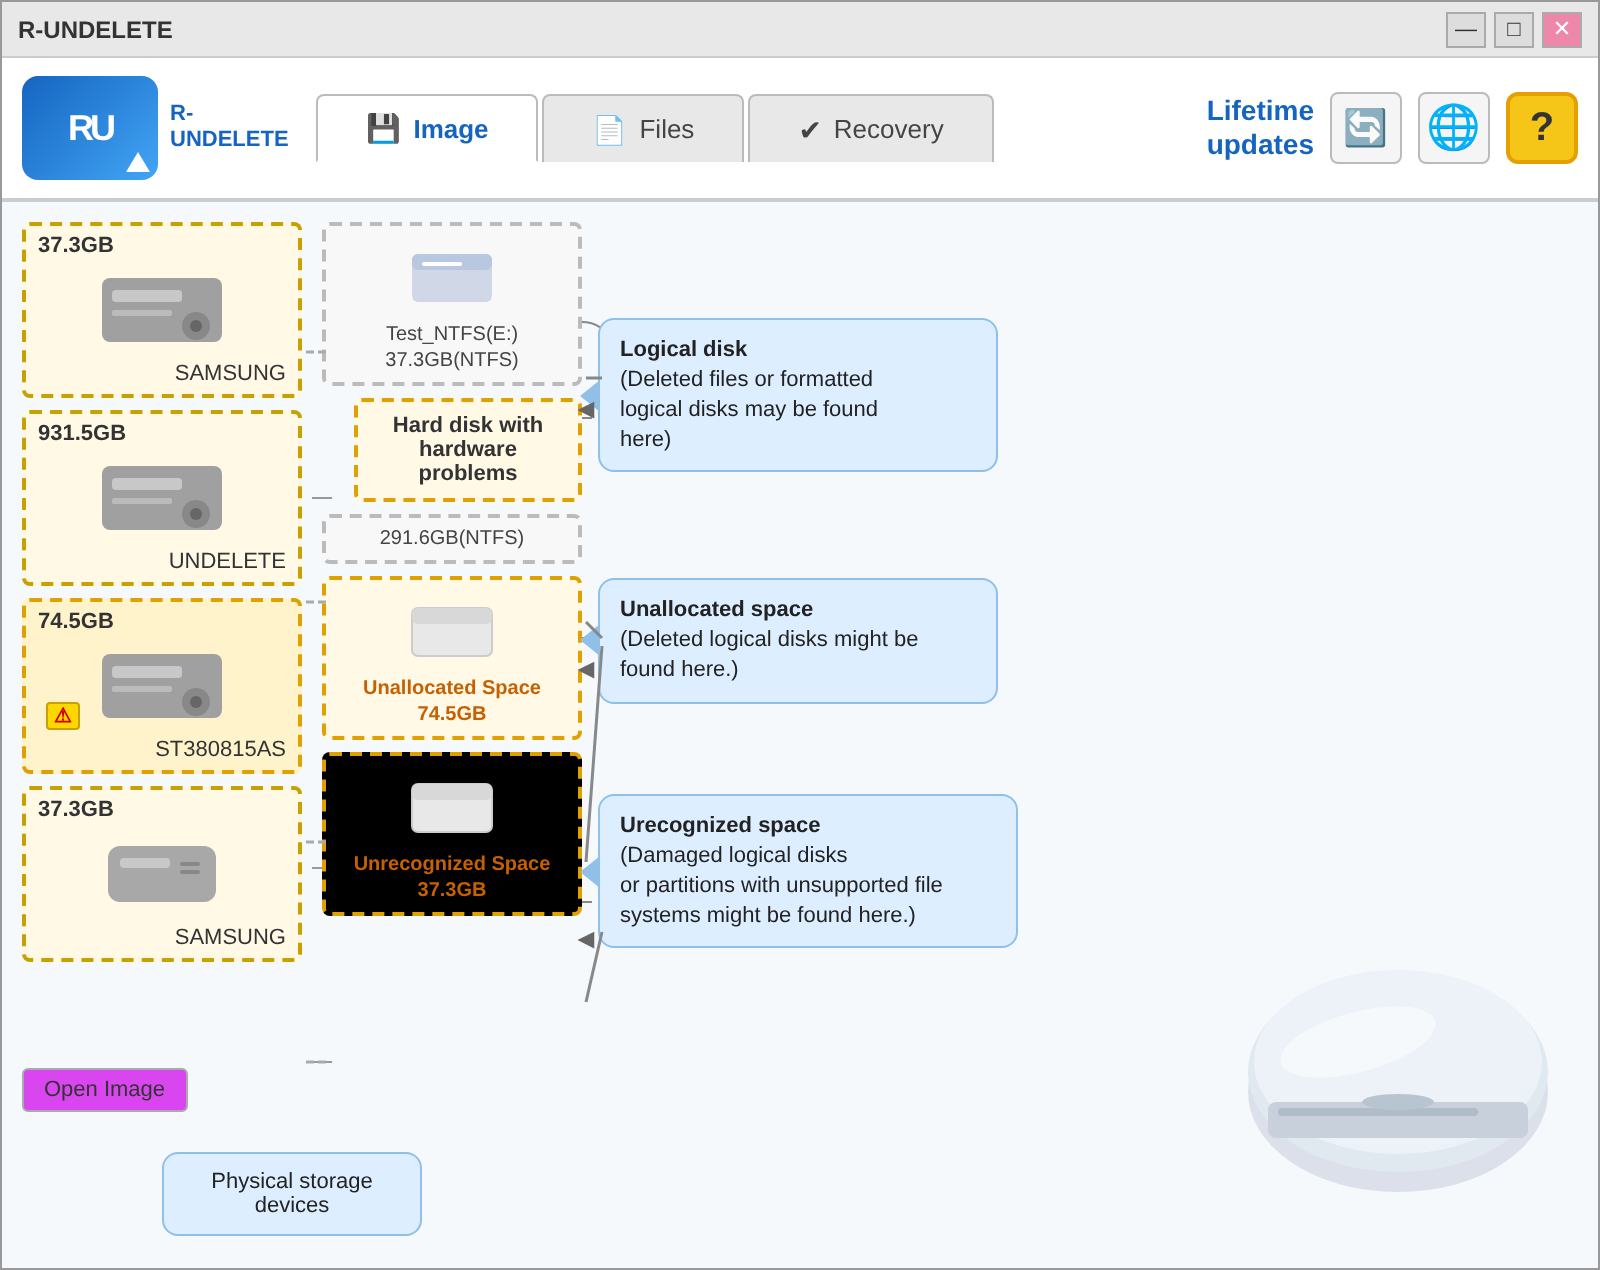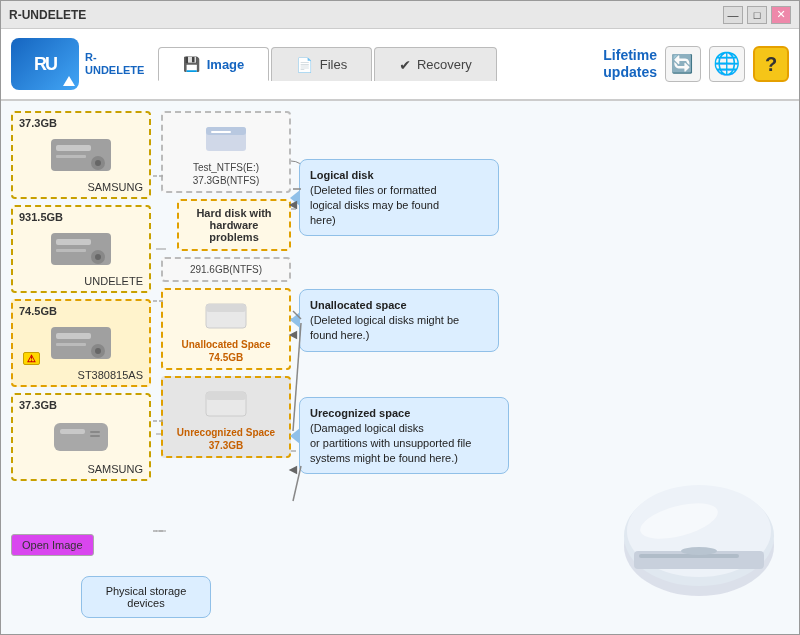--- a/index.html
+++ b/index.html
@@ -446,21 +446,21 @@
     </div>
 
     <div class="logical-item" style="border:2px dashed #e0a000;background:#fff9e6;">
       <svg width="50" height="40" viewBox="0 0 50 40" class="disk-svg">
         <rect x="5" y="8" width="40" height="24" rx="3" fill="#e8e8e8" stroke="#ccc" stroke-width="1"></rect>
         <rect x="5" y="8" width="40" height="8" rx="3" fill="#d8d8d8"></rect>
       </svg>
       <span class="logical-label orange">Unallocated Space<br>74.5GB</span>
     </div>
 
-    <div class="logical-item" style="border:2px dashed #e0a000;background:#e5e5e5;">
+    <div class="logical-item" style="border:2px dashed #e0a000;background:#000000;">
       <svg width="50" height="40" viewBox="0 0 50 40" class="disk-svg">
         <rect x="5" y="8" width="40" height="24" rx="3" fill="#e8e8e8" stroke="#ccc" stroke-width="1"></rect>
         <rect x="5" y="8" width="40" height="8" rx="3" fill="#d8d8d8"></rect>
       </svg>
       <span class="logical-label orange">Unrecognized Space<br>37.3GB</span>
     </div>
   </div>
 
   <div class="callout" style="left: 298px; top: 58px; width: 200px;">
     <strong>Logical disk</strong><br>

